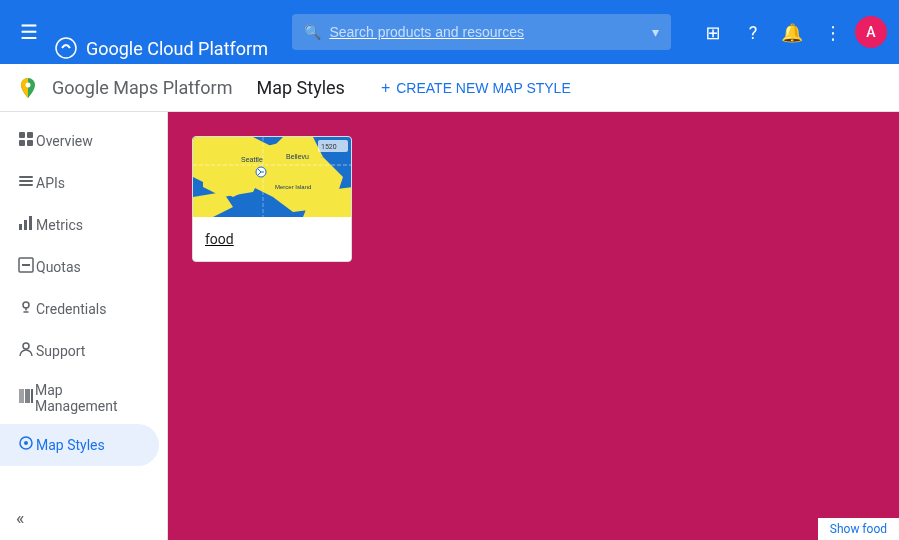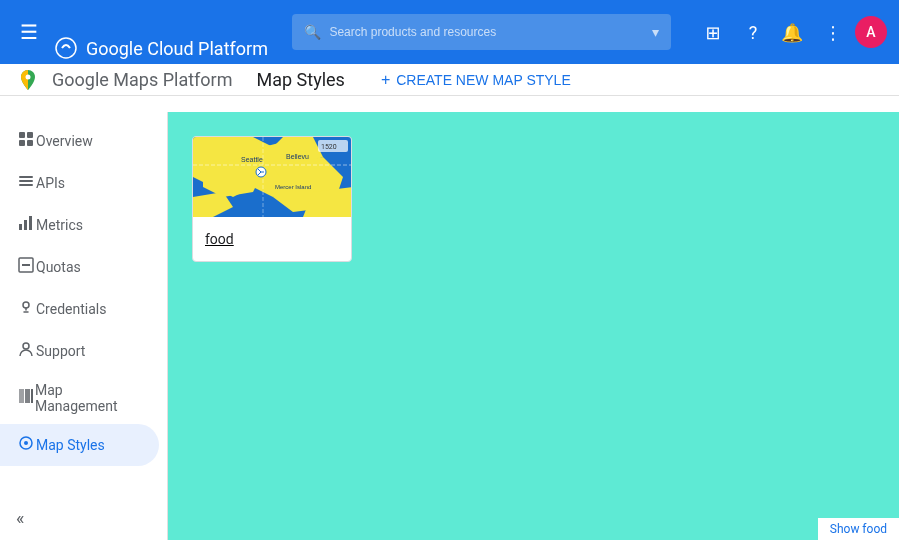--- a/index.html
+++ b/index.html
@@ -30,22 +30,23 @@
       border-radius: 4px;
       padding: 0 12px;
       height: 36px;
       margin: 0 16px;
     }
     .search-bar input {
       background: transparent;
       border: none;
       outline: none;
       color: #fff;
-      font-size: 12px;
+      font-size: 14px;
       width: 100%;
+      text-decoration: underline;
     }
     .search-bar input::placeholder { color: rgba(255,255,255,0.7); }
     .search-icon { color: rgba(255,255,255,0.7); margin-right: 8px; }
     .top-bar-actions { display: flex; align-items: center; gap: 4px; }
     .top-bar-icon-btn {
       color: #fff;
       width: 36px; height: 36px;
       display: flex; align-items: center; justify-content: center;
       cursor: pointer; border-radius: 50%;
       font-size: 18px;
@@ -57,21 +58,21 @@
       display: flex; align-items: center; justify-content: center;
       color: #fff; font-size: 14px; font-weight: 500;
       cursor: pointer;
     }
     .search-dropdown-icon { color: rgba(255,255,255,0.7); }
 
     
     .sub-header {
       position: fixed;
       top: 64px; left: 0; right: 0;
-      height: 32px;
+      height: 48px;
       background: #fff;
       display: flex;
       align-items: center;
       padding: 0 0 0 16px;
       border-bottom: 1px solid #e0e0e0;
       z-index: 99;
       gap: 0;
     }
     .sub-header-logo { width: 24px; height: 24px; margin-right: 12px; }
     .sub-header-app-title { font-size: 18px; color: #5f6368; font-weight: 400; margin-right: 24px; white-space: nowrap; }
@@ -123,21 +124,21 @@
       align-items: center;
       color: #5f6368;
       font-size: 18px;
       cursor: pointer;
     }
 
     
     .main-content {
       flex: 1;
       padding: 24px;
-      background: #5eead4;
+      background: #be185d;
       overflow-y: auto;
       position: relative;
       text-decoration: underline;
     }
 
     
     .map-style-card {
       width: 160px;
       border: 1px solid #dadce0;
       border-radius: 4px;

